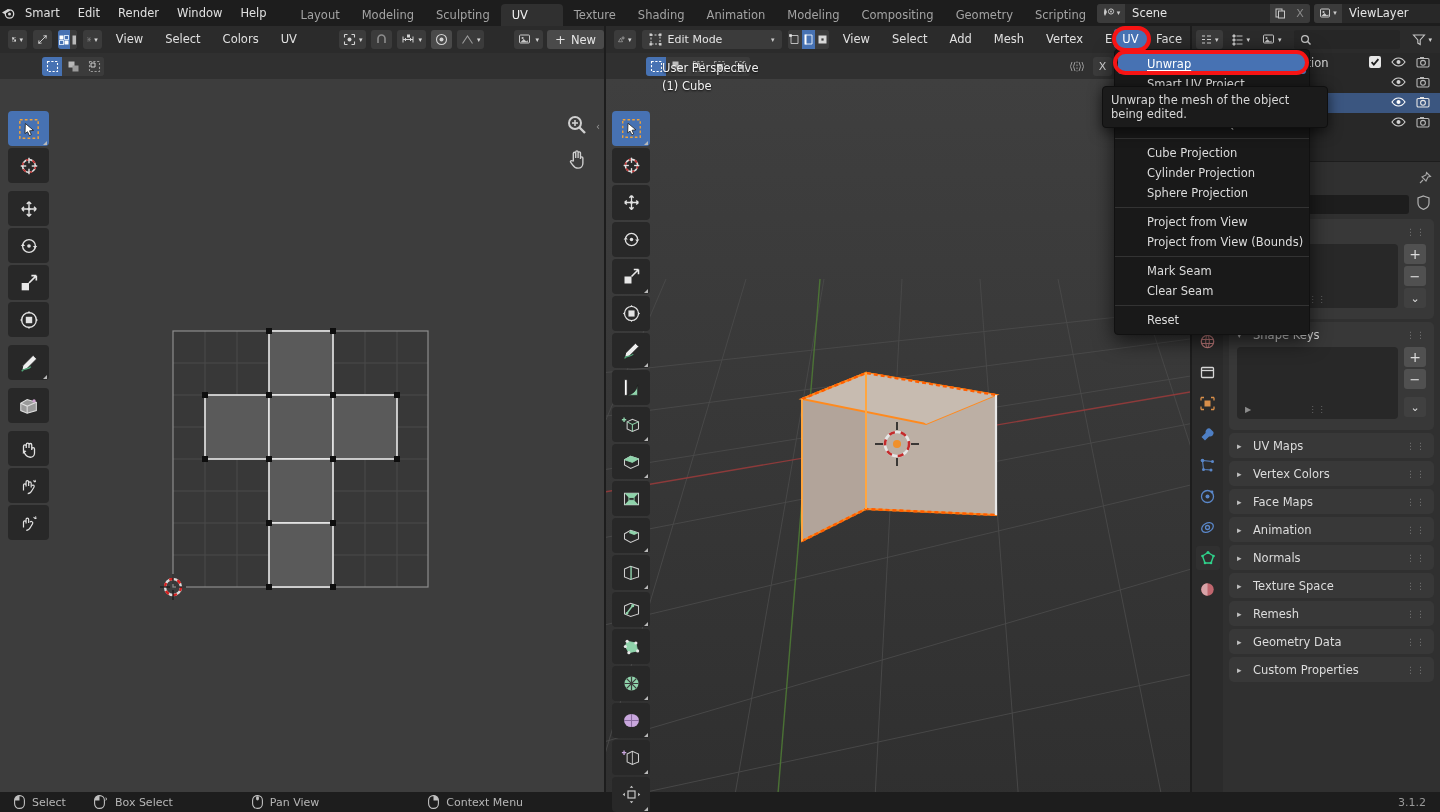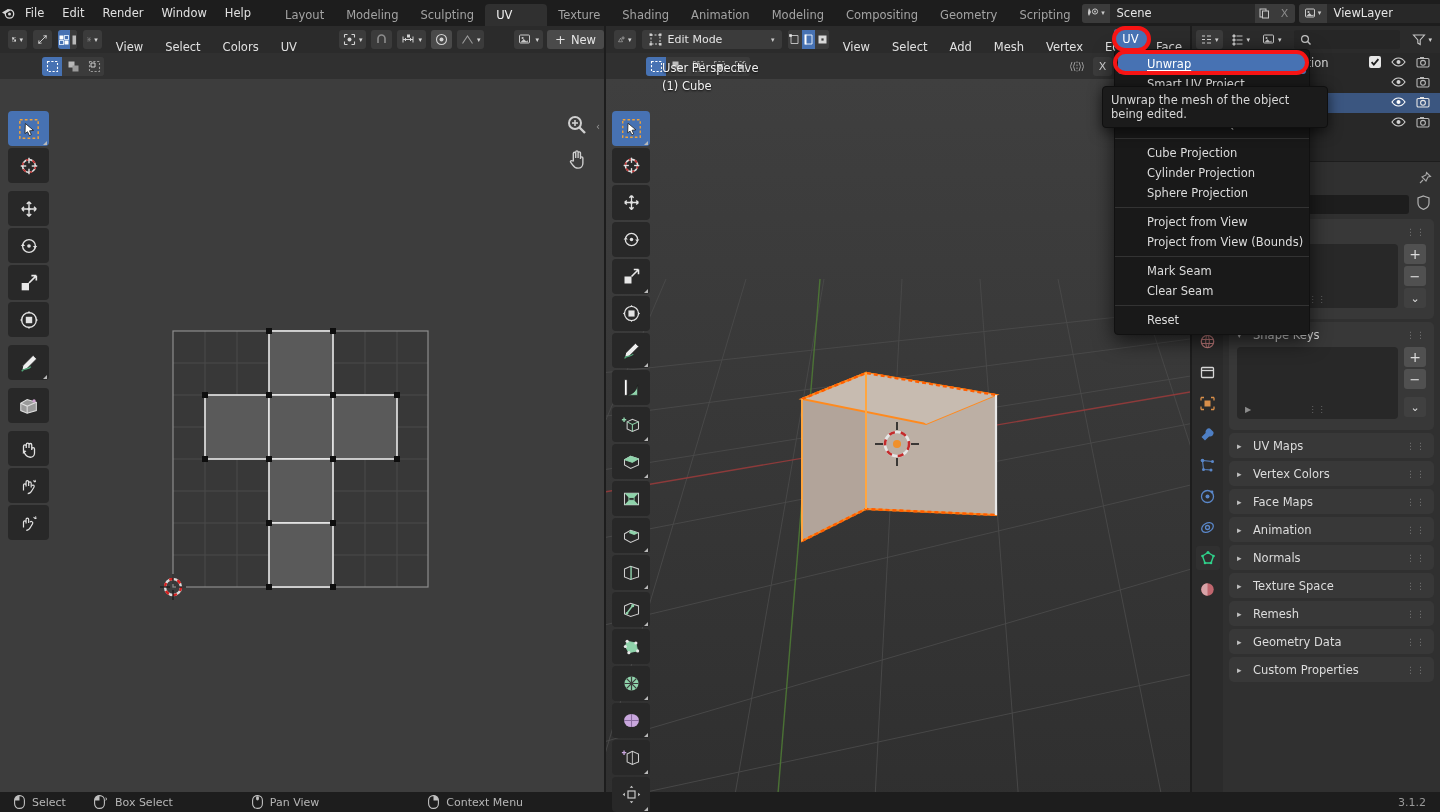--- a/index.html
+++ b/index.html
@@ -40,21 +40,21 @@
 
   
   .hdr { background:#2b2b2b; display:flex; align-items:center; height:27px; }
   .hdr2 { background:#303030; display:flex; align-items:center; height:26px; }
   .hbtn {
     height:19px; min-width:19px; border-radius:3px; background:#3b3b3b;
     display:flex; align-items:center; justify-content:center; padding:0 4px; color:#d4d4d4;
     font-size:11px;
   }
   .hbtn.flat { background:transparent; }
-  .hmenu { padding:8px 8px; font-size:11.5px; color:#e0e0e0; line-height:27px; height:27px; cursor:default;}
+  .hmenu { padding:0 8px; font-size:11.5px; color:#e0e0e0; line-height:27px; height:27px; cursor:default;}
   .seg { display:flex; gap:1px; background:#3b3b3b; border-radius:3px; overflow:hidden; }
   .seg > div { width:20px; height:19px; display:flex; align-items:center; justify-content:center; background:#3b3b3b;}
   .seg > div.on { background:#4772b3; }
 
   
   #uv-editor { position:absolute; left:0; top:26px; width:604px; height:766px; background:#303030; }
   #uv-canvas { position:absolute; left:0; top:53px; width:604px; height:739px; background:#3d3d3d; overflow:hidden;}
   .uv-toolbar {
     position:absolute; left:8px; top:85px; width:41px;
     display:flex; flex-direction:column; gap:2px; z-index:5;
@@ -131,21 +131,21 @@
 <div id="app">
 
   <div class="topbar">
     <div class="blender-logo">
       <svg width="16" height="16" viewBox="0 0 16 16">
         <circle cx="9.5" cy="9" r="4.2" fill="none" stroke="#d6d6d6" stroke-width="1.3"></circle>
         <circle cx="9.5" cy="9" r="1.5" fill="#d6d6d6"></circle>
         <path d="M2 7.5 L8 4 L10.5 5.5 L4.5 9 Z" fill="#d6d6d6"></path>
       </svg>
     </div>
-    <div class="menu-item">File</div>
+    <div class="menu-item">Smart</div>
     <div class="menu-item">Edit</div>
     <div class="menu-item">Render</div>
     <div class="menu-item">Window</div>
     <div class="menu-item">Help</div>
 
     <div class="ws-tabs">
       <div class="ws-tab">Layout</div>
       <div class="ws-tab">Modeling</div>
       <div class="ws-tab">Sculpting</div>
       <div class="ws-tab active">UV Editing</div>

